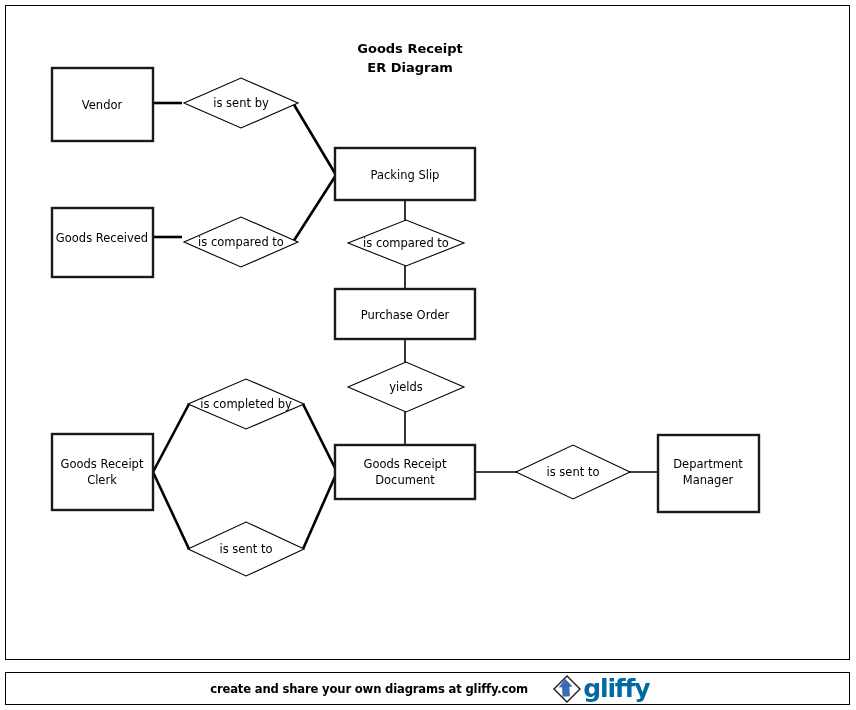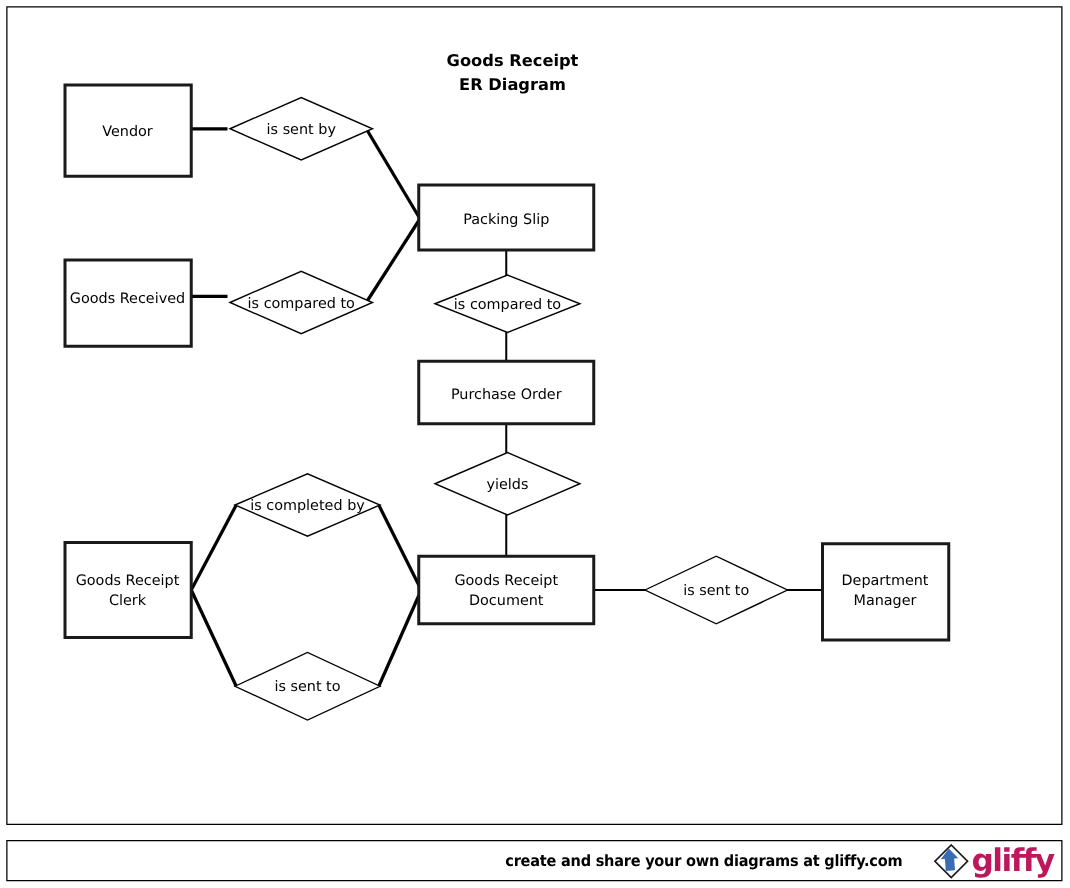--- a/index.html
+++ b/index.html
@@ -40,21 +40,21 @@
     position: absolute;
     left: 5px;
     top: 672px;
     width: 845px;
     height: 33px;
     border: 1px solid #000000;
     box-sizing: border-box;
     background: #ffffff;
     display: flex;
     align-items: center;
-    justify-content: flex-end;
+    justify-content: center;
   }
   .footer-text {
     font-family: "DejaVu Sans", "Liberation Sans", sans-serif;
     font-size: 12.5px;
     font-weight: bold;
     color: #000000;
     letter-spacing: -0.2px;
     transform: scaleX(0.93);
     transform-origin: left center;
     padding-left: 11px;
@@ -63,21 +63,21 @@
   .footer-logo {
     display: flex;
     align-items: center;
     padding-right: 6px;
     height: 100%;
   }
   .logo-word {
     font-family: "DejaVu Sans", "Liberation Sans", sans-serif;
     font-size: 25px;
     font-weight: bold;
-    color: #be185d;
+    color: #0369a1;
     letter-spacing: -1.2px;
     line-height: 1;
     margin-left: 1px;
   }
   
   text {
     font-family: "DejaVu Sans", "Liberation Sans", sans-serif;
     fill: #000000;
   }
   .t-title {

